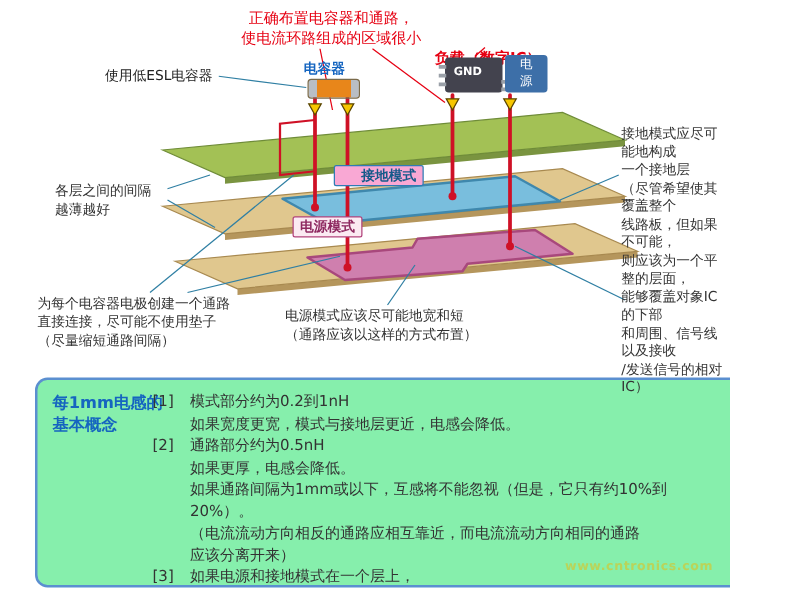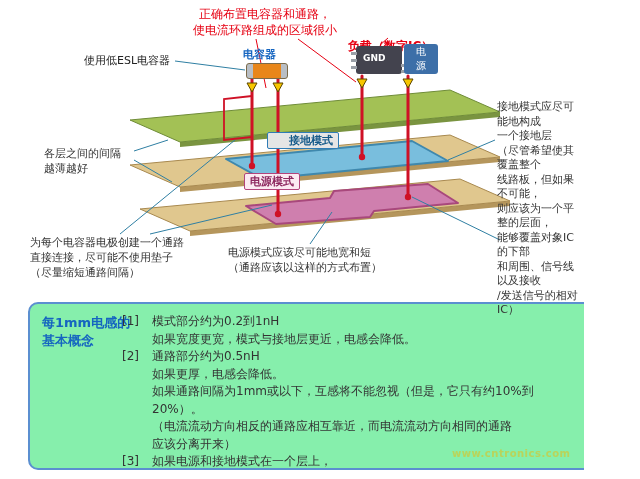--- a/index.html
+++ b/index.html
@@ -27,22 +27,22 @@
   }
   .chip { position:absolute; z-index:3; left:350px; top:44px; width:82px; height:32px; }
   .chip-body { position:absolute; left:6px; top:2px; width:46px; height:28px; background:#43434e; border-radius:3px; }
   .chip-pin { position:absolute; width:6px; height:3px; background:#9aa0a8; }
   .pin-l1 { left:1px; top:8px; } .pin-l2 { left:1px; top:15px; } .pin-l3 { left:1px; top:22px; }
   .pin-r1 { left:51px; top:20px; } .pin-r2 { left:51px; top:26px; }
   .gnd-label { position:absolute; left:13px; top:9px; color:#fff; font-size:9px; font-weight:bold; }
   .power-badge { position:absolute; left:54px; top:0px; background:#3d6fa8; color:#fff; font-size:10px; line-height:14px; padding:1px 12px; border-radius:3px; }
 
   .pattern-label { position:absolute; z-index:3; font-size:11px; line-height:15px; padding:0 5px; border-radius:2px; font-weight:bold; }
-  .ground-label { left:267px; top:132px; background:#e5e5e5; border:1px solid #2f7cb5; color:#155a8a;padding-left:21px; }
-  .power-label { left:244px; top:173px; background:#fbeaf2; border:1px solid #b2447c; color:#8e2960; }
+  .ground-label { left:267px; top:132px; background:#f9a8d4; border:1px solid #2f7cb5; color:#155a8a;padding-left:21px; }
+  .power-label { left:234px; top:173px; background:#fbeaf2; border:1px solid #b2447c; color:#8e2960; }
 
   .concept-box {
     position:absolute; z-index:2; left:28px; top:302px; width:584px; height:168px;
     border:2px solid #5b8fd0; border-radius:10px; box-sizing:border-box; background:#86efac;
   }
   .concept-title {
     position:absolute; left:12px; top:10px; width:90px; color:#1565c0; font-weight:bold;
     font-size:13px; line-height:18px; white-space:pre-line;
   }
   .concept-items { position:absolute; left:92px; top:9px; width:482px; font-size:12px; color:#333; }

